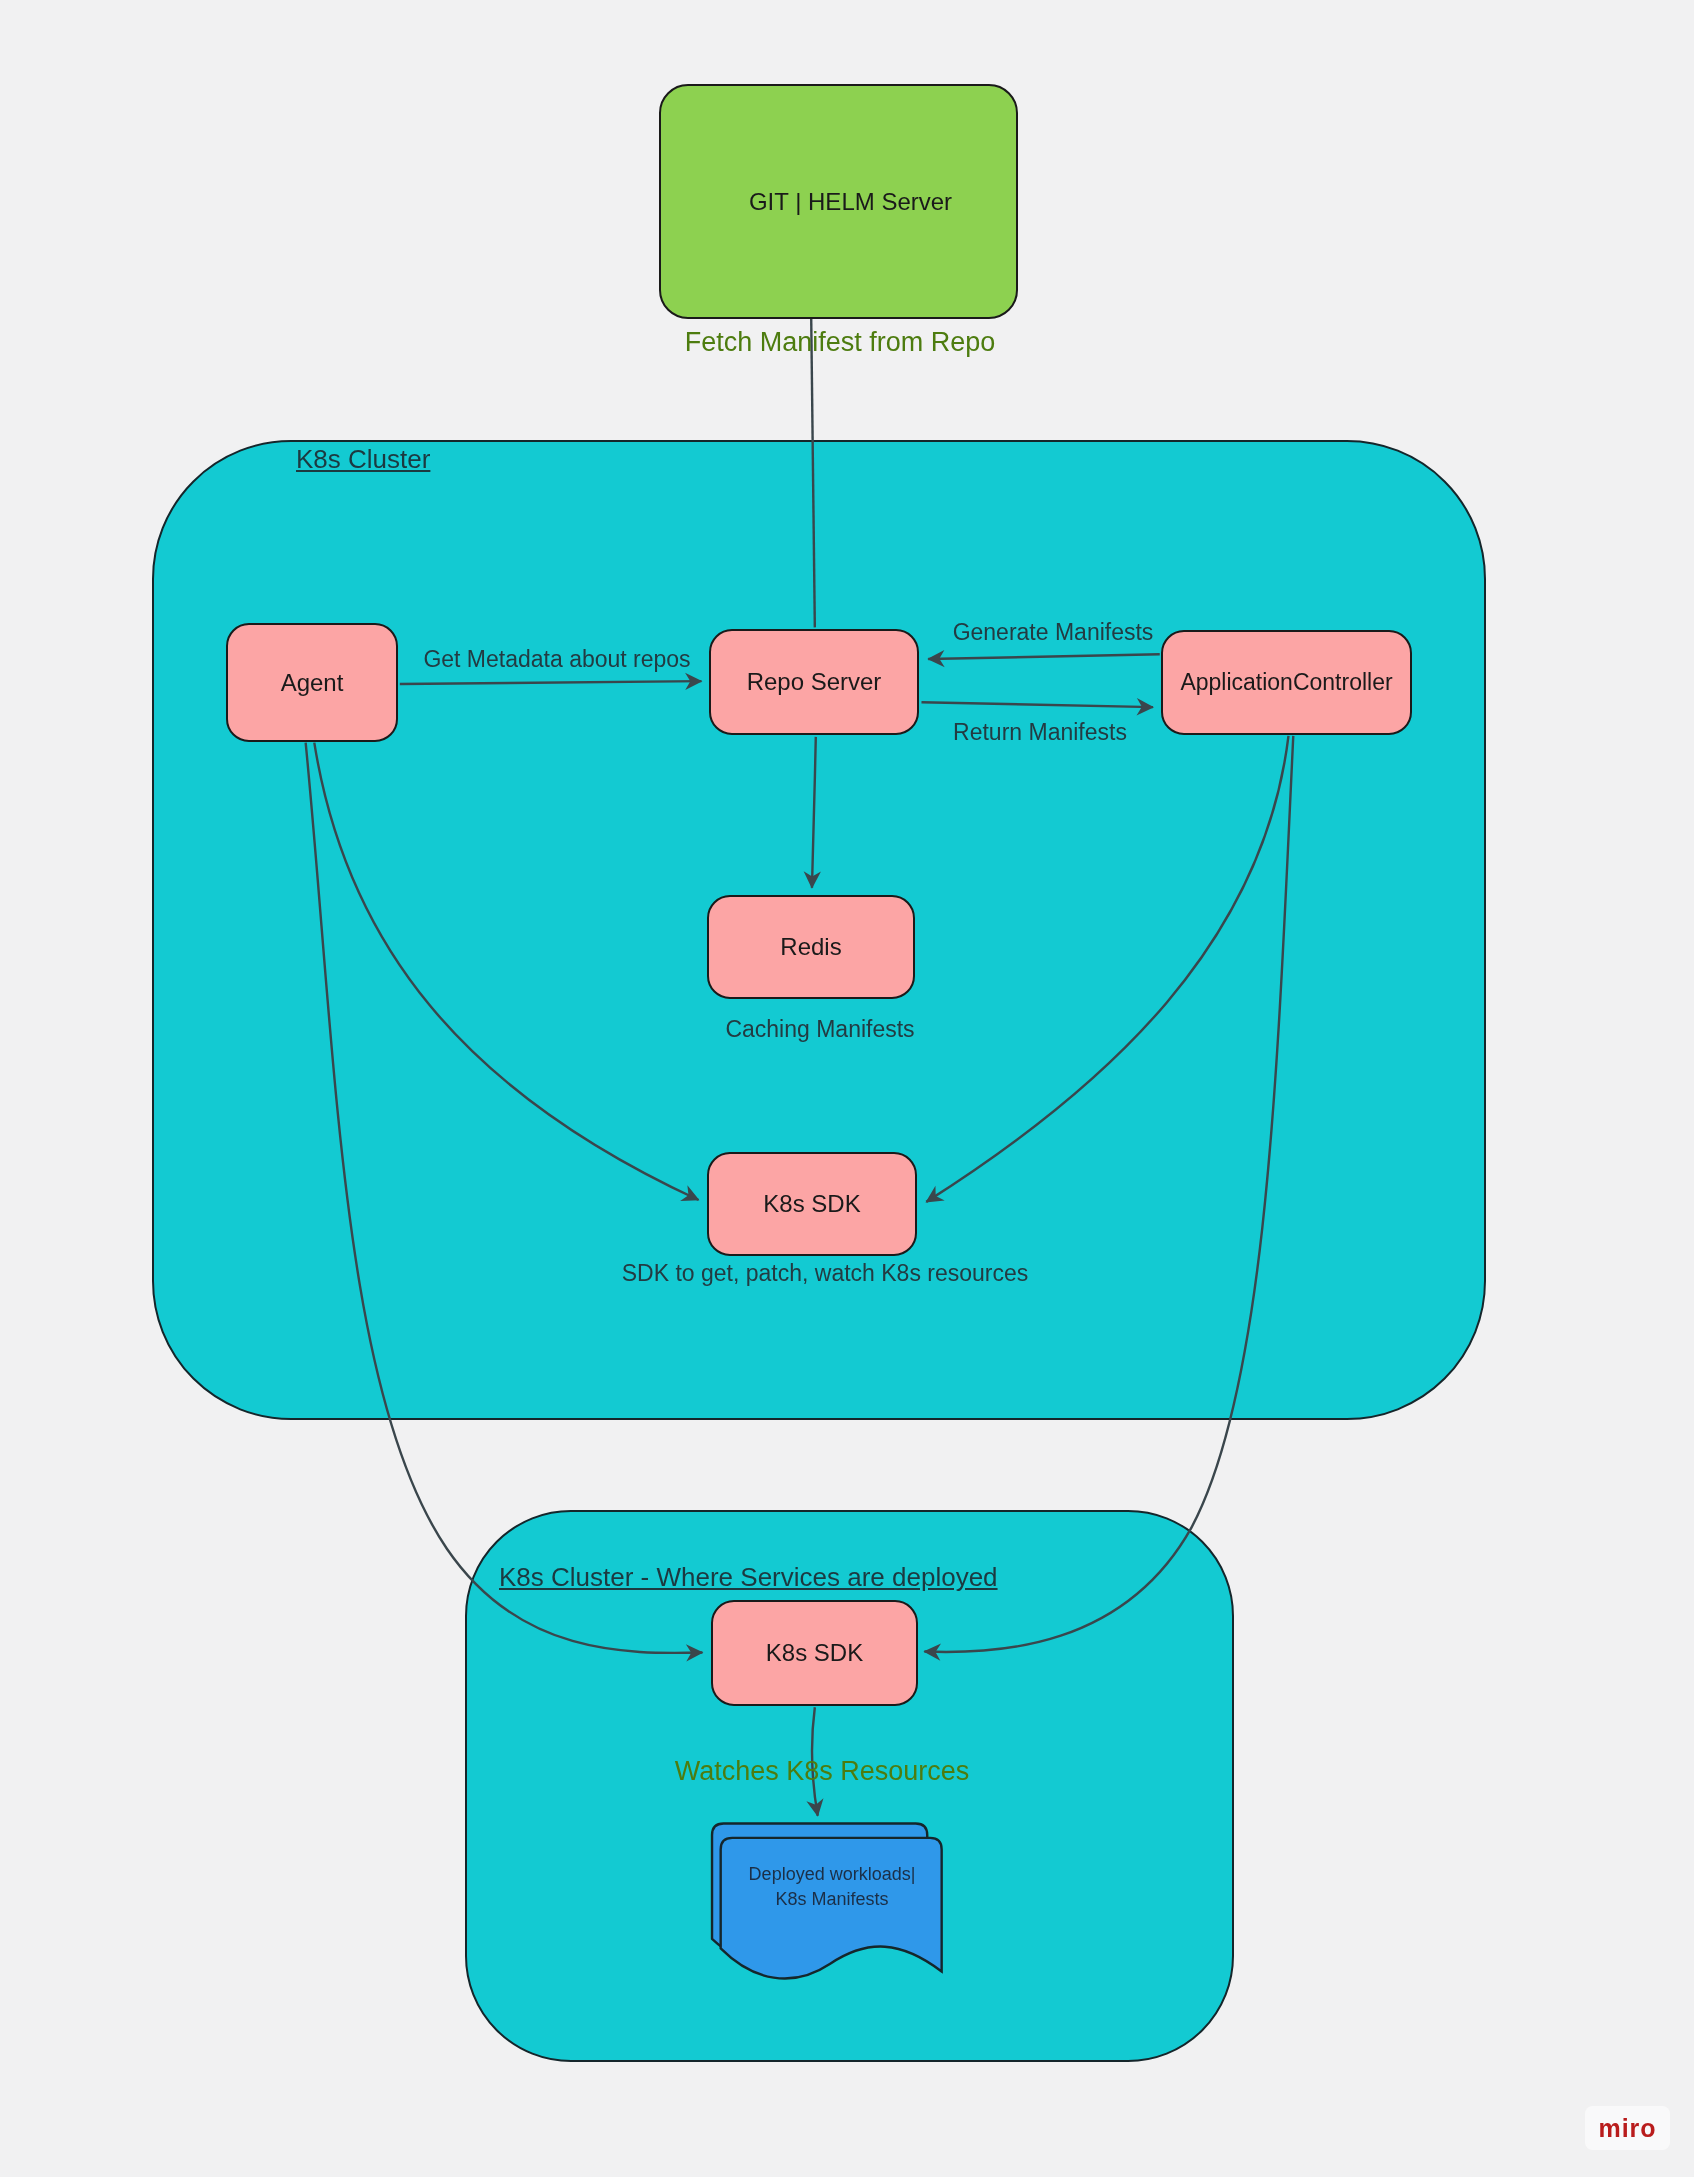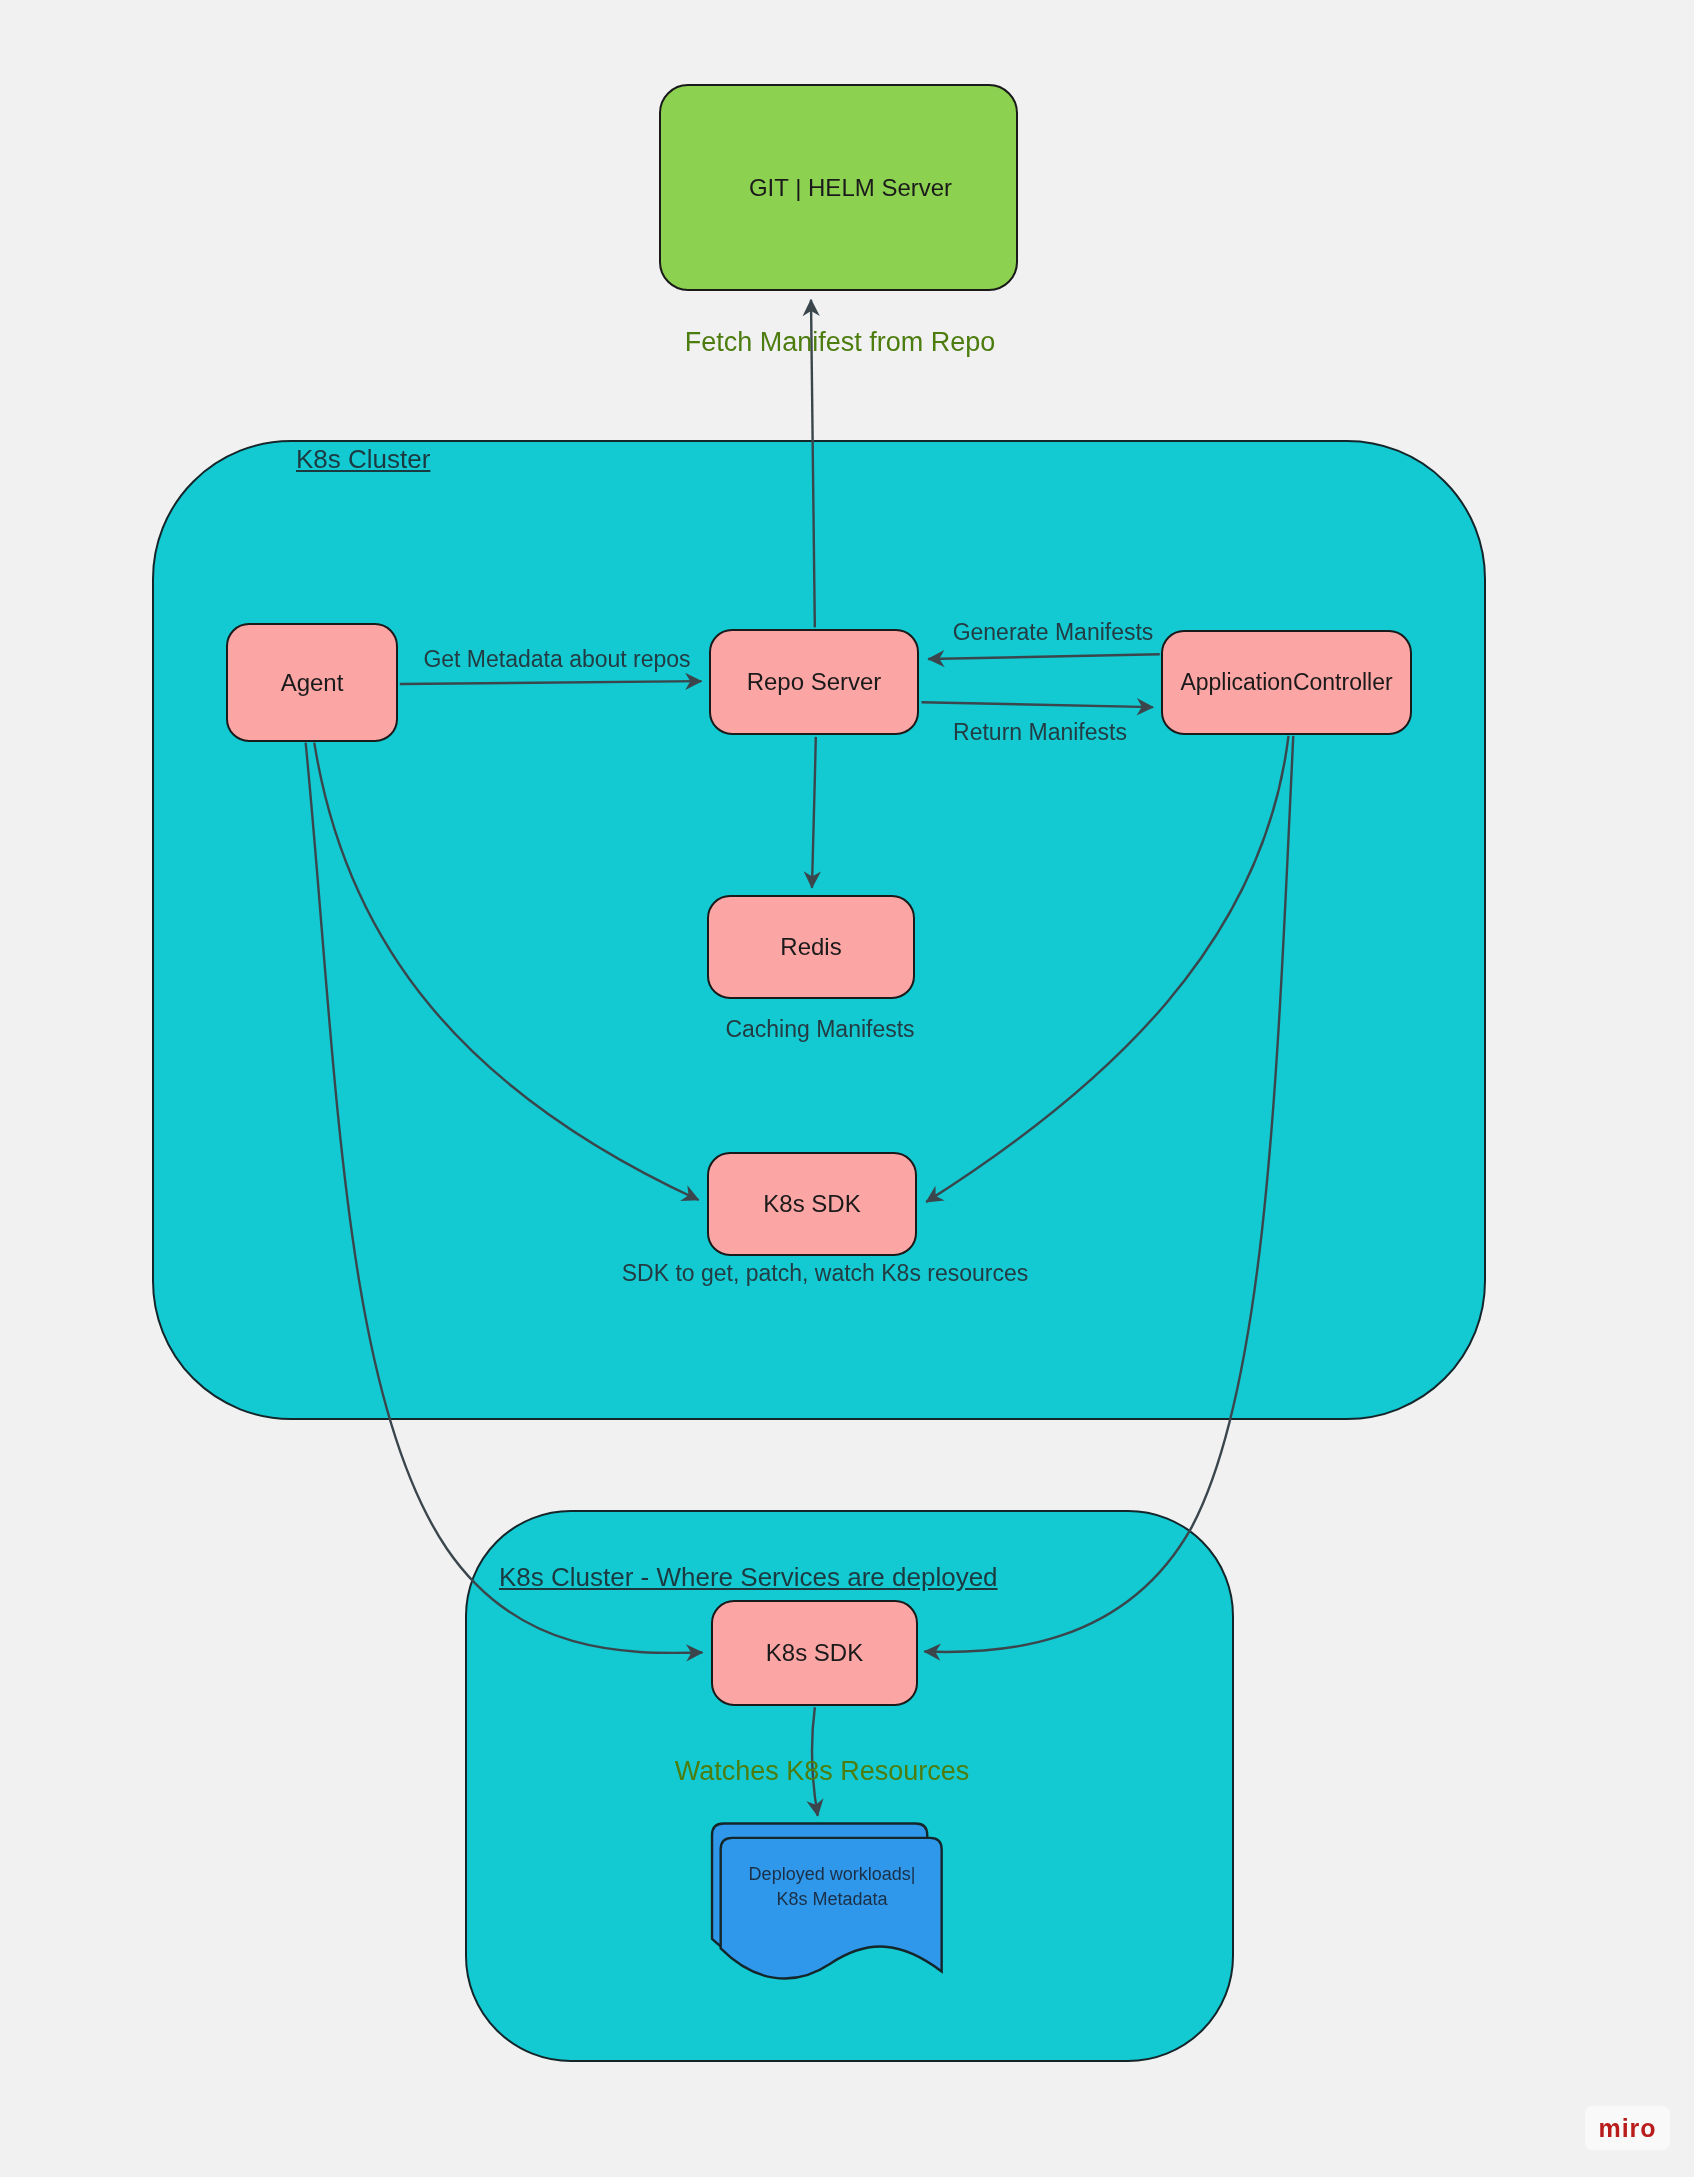--- a/index.html
+++ b/index.html
@@ -100,21 +100,21 @@
     <path d="M 1341 766 C 1315 980 1155 1130 964 1251" marker-end="url(#arw)"></path>
     <path d="M 318 773 C 350 1100 355 1450 465 1612 C 540 1722 650 1722 731 1720" marker-end="url(#arw)"></path>
     <path d="M 1346 766 C 1330 1100 1320 1440 1240 1590 C 1170 1715 1040 1722 962 1719" marker-end="url(#arw)"></path>
     <path d="M 848 1777 C 843 1815 845 1855 851 1890" marker-end="url(#arw)"></path>
   </g>
 </svg>
 
 <div class="cluster-title layer-nodes abs" style="left:296px;top:444px;z-index:3;">K8s Cluster</div>
 <div class="cluster-title layer-nodes abs" style="left:499px;top:1534px;z-index:3;margin-top:28px;">K8s Cluster - Where Services are deployed</div>
 
-<div class="node green layer-nodes" style="left:659px;top:84px;width:359px;height:207px;z-index:3;padding-left:24px;">
+<div class="node green layer-nodes" style="left:659px;top:84px;width:359px;height:235px;z-index:3;padding-left:24px;">
   <span>GIT | HELM Server</span>
 </div>
 
 <div class="node layer-nodes" style="left:226px;top:623px;width:172px;height:119px;z-index:3;">
   <span>Agent</span>
 </div>
 
 <div class="node layer-nodes" style="left:709px;top:629px;width:210px;height:106px;z-index:3;">
   <span>Repo Server</span>
 </div>
@@ -130,21 +130,21 @@
 <div class="node layer-nodes" style="left:707px;top:1152px;width:210px;height:104px;z-index:3;">
   <span>K8s SDK</span>
 </div>
 
 <div class="node layer-nodes" style="left:711px;top:1600px;width:207px;height:106px;z-index:3;">
   <span>K8s SDK</span>
 </div>
 
 <div class="doc-label" style="left:832px;top:1862px;text-align:center;">
   <div>Deployed workloads|</div>
-  <div>K8s Metadata</div>
+  <div>K8s Manifests</div>
 </div>
 
 <div class="lbl big" style="left:840px;top:327px;z-index:3;">Fetch Manifest from Repo</div>
 <div class="lbl" style="left:557px;top:646px;z-index:3;">Get Metadata about repos</div>
 <div class="lbl" style="left:1053px;top:619px;z-index:3;">Generate Manifests</div>
 <div class="lbl" style="left:1040px;top:719px;z-index:3;">Return Manifests</div>
 <div class="lbl" style="left:820px;top:1016px;z-index:3;">Caching Manifests</div>
 <div class="lbl" style="left:825px;top:1260px;z-index:3;">SDK to get, patch, watch K8s resources</div>
 <div class="lbl big" style="left:822px;top:1756px;z-index:3;">Watches K8s Resources</div>
 

